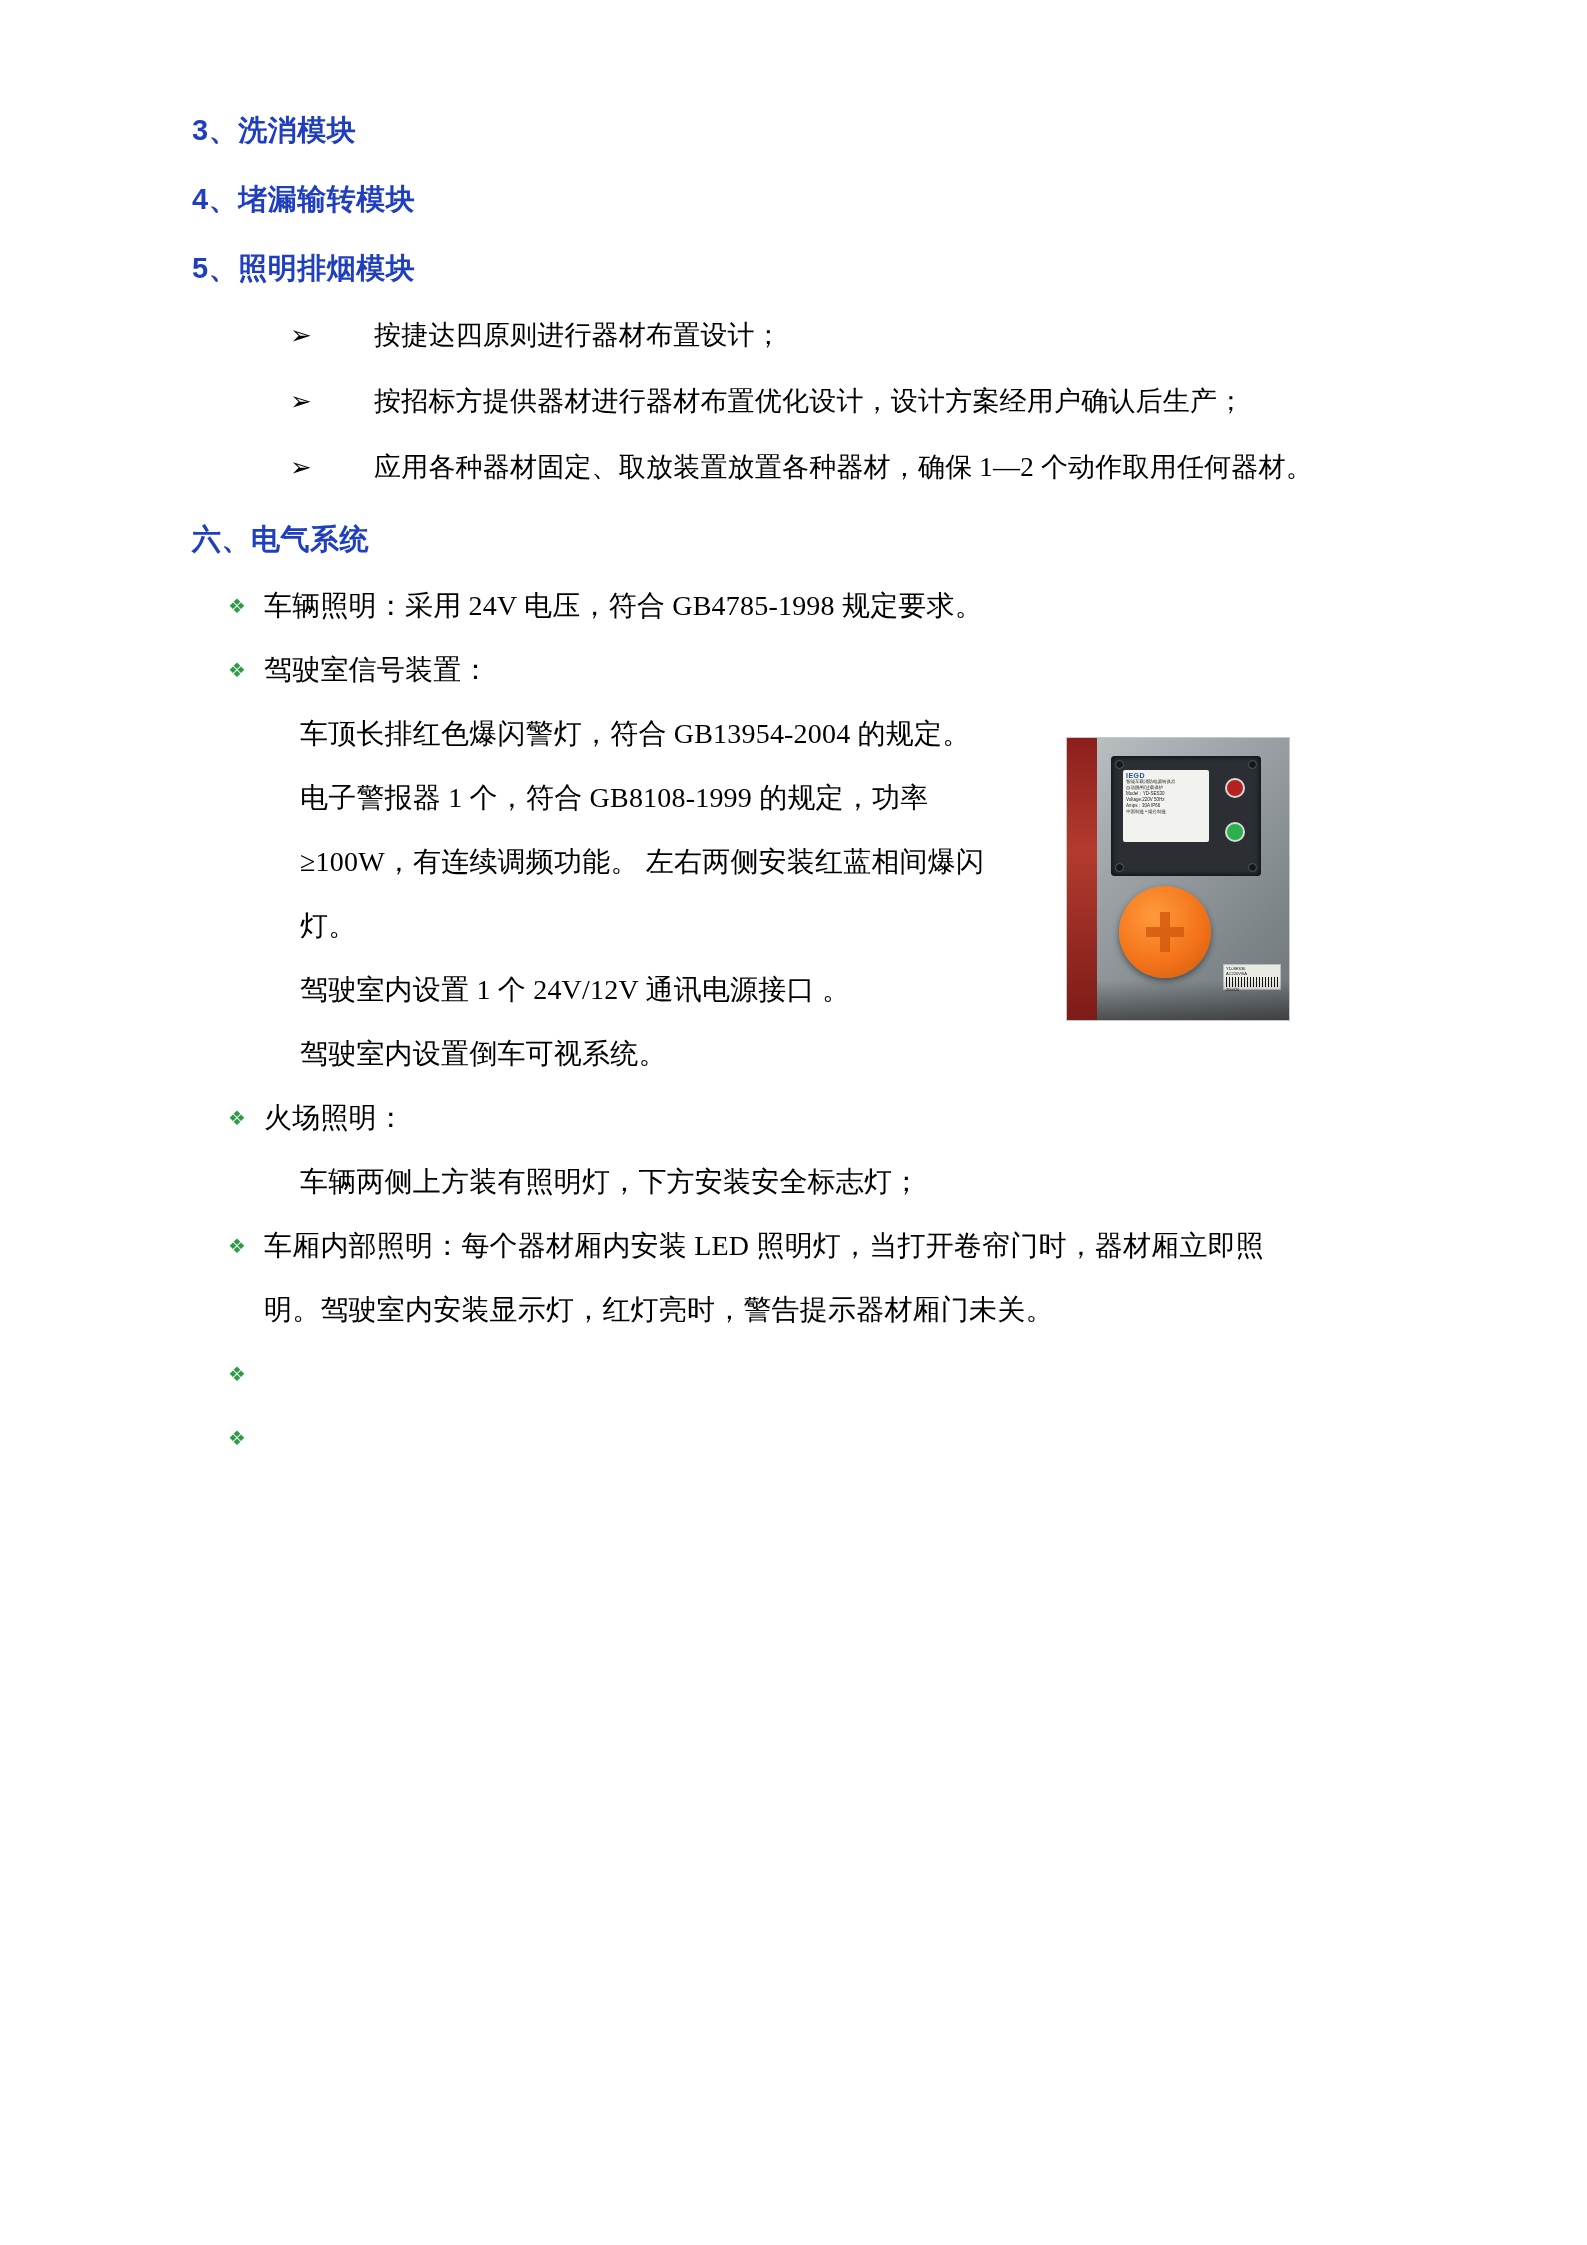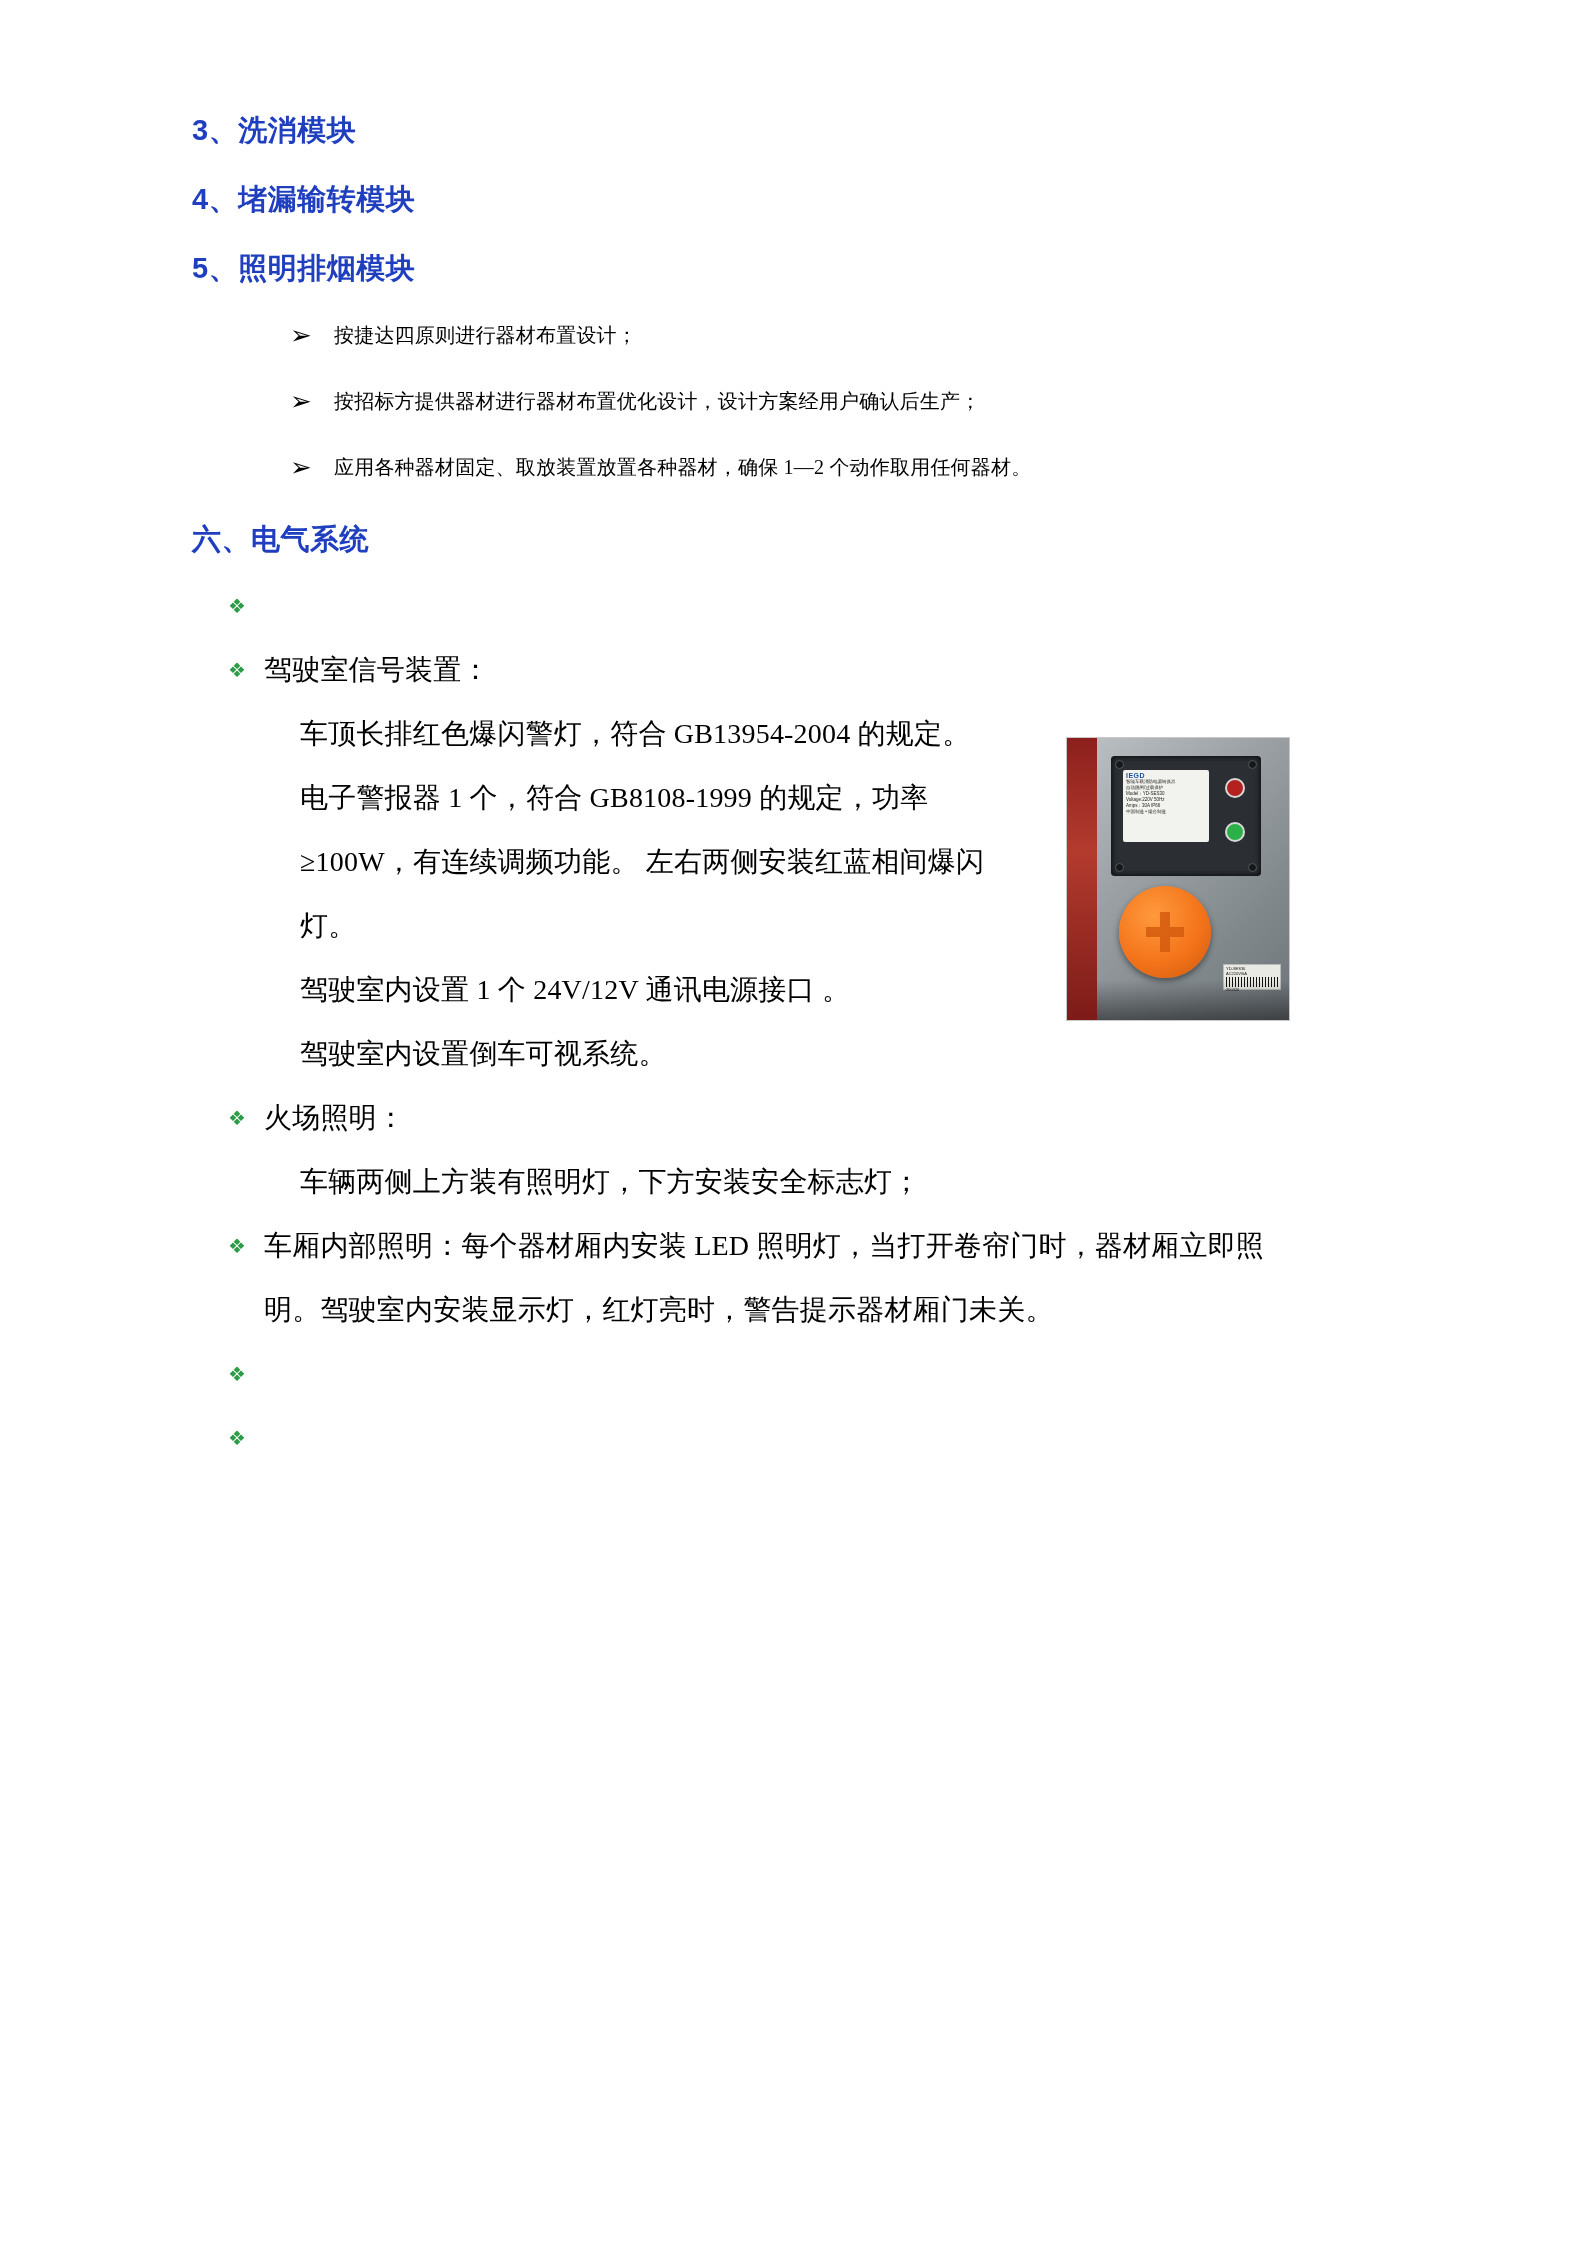--- a/index.html
+++ b/index.html
@@ -51,24 +51,25 @@
   }
   .arrow-glyph {
     width: 44px;
     flex: 0 0 44px;
     font-size: 26px;
     color: #000;
     line-height: 64px;
     font-family: "DejaVu Sans", sans-serif;
   }
   .arrow-text {
-    font-size: 20px;
+    font-size: 27px;
     line-height: 64px;
     letter-spacing: 0.2px;
     max-width: 860px;
+    margin-left: 40px;
   }
 
   
   .dia-item {
     display: flex;
     align-items: flex-start;
     margin-left: 78px;
   }
   .dia-glyph {
     width: 36px;
@@ -233,20 +234,21 @@
     <span class="arrow-glyph">➢</span>
     <span class="arrow-text wrap-limited">应用各种器材固定、取放装置放置各种器材，确保 1—2 个动作取用任何器材。</span>
   </div>
 
   <div class="heading-row" style="margin-top:6px;">
     <div class="heading major">六、电气系统</div>
   </div>
 
   <div class="dia-item">
     <span class="dia-glyph">❖</span>
+    <span class="dia-text">车辆照明：采用 24V 电压，符合 GB4785-1998 规定要求。</span>
   </div>
 
   <div class="dia-item">
     <span class="dia-glyph">❖</span>
     <span class="dia-text">驾驶室信号装置：</span>
   </div>
   <div class="sub-line">车顶长排红色爆闪警灯，符合 GB13954-2004 的规定。</div>
   <div class="sub-line narrow">电子警报器 1 个，符合 GB8108-1999 的规定，功率≥100W，有连续调频功能。 左右两侧安装红蓝相间爆闪灯。</div>
   <div class="sub-line">驾驶室内设置 1 个 24V/12V 通讯电源接口 。</div>
   <div class="sub-line">驾驶室内设置倒车可视系统。</div>

